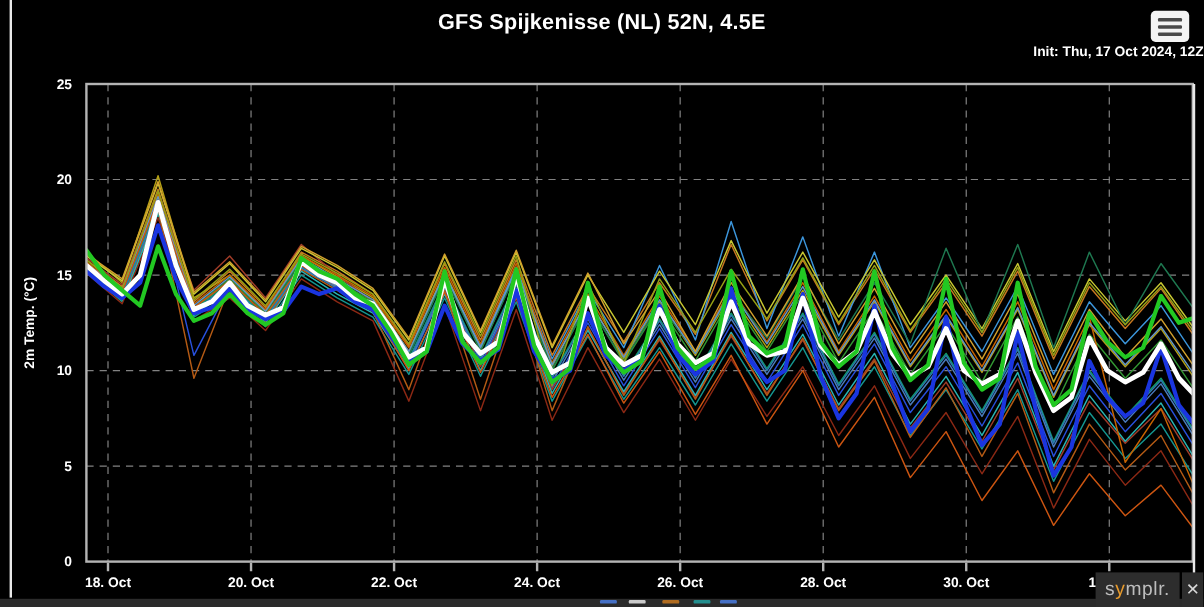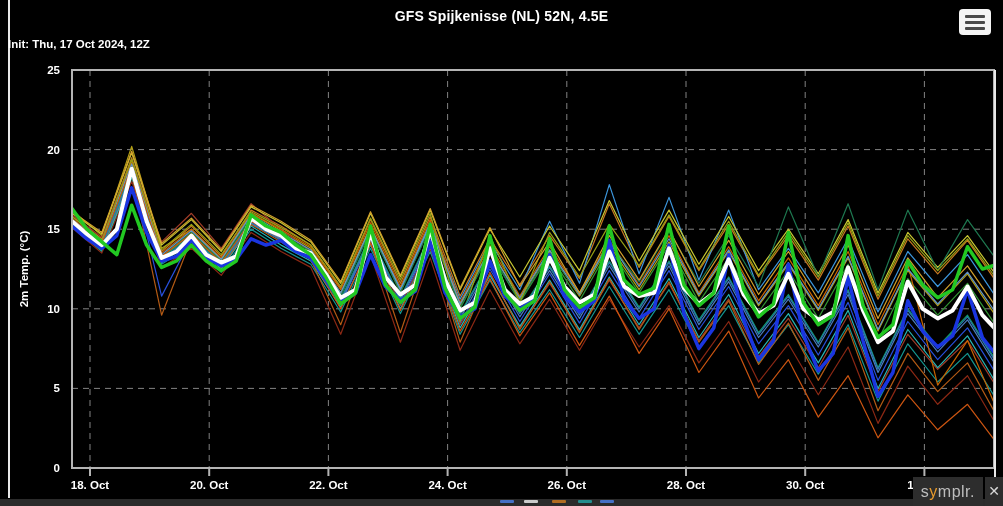--- a/index.html
+++ b/index.html
@@ -1,22 +1,22 @@
 <!DOCTYPE html>
 <html><head>
 <meta charset="utf-8">
 <style>
   html,body{margin:0;padding:0;background:#000;}
   .stage{position:relative;width:1003px;height:506px;background:#000;overflow:hidden;
          font-family:"Liberation Sans","DejaVu Sans",sans-serif;}
   .win-border-left{position:absolute;left:8px;top:0;width:2px;height:498px;background:#e8e8e8;}
   .win-border-right{position:absolute;left:994px;top:70px;width:2px;height:428px;background:#e8e8e8;}
   .title{position:absolute;left:0;right:0;top:8px;text-align:center;color:#fff;
-         font-size:14px;font-weight:bold;letter-spacing:.2px;}
-  .subtitle{position:absolute;left:0;right:0;top:38px;text-align:left;color:#fff;
+         font-size:18px;font-weight:bold;letter-spacing:.2px;}
+  .subtitle{position:absolute;left:0;right:0;top:38px;text-align:right;color:#fff;
             font-size:11.5px;font-weight:bold;margin-left:8px;}
   .menu-btn{position:absolute;left:959px;top:9px;width:32px;height:26px;background:#f4f4f4;
             border:none;border-radius:4px;cursor:pointer;display:flex;flex-direction:column;
             justify-content:center;align-items:center;gap:3px;padding:0;}
   .menu-btn .bar{width:20px;height:3px;background:#4a4a4a;border-radius:1px;}
   #plot{position:absolute;left:0;top:0;}
   .footer-strip{position:absolute;left:0;bottom:0;width:1003px;height:7px;background:#2b2b2b;overflow:hidden;}
   .frag{position:absolute;top:1px;width:14px;height:3px;border-radius:1px;opacity:.85;}
   .watermark{position:absolute;right:20px;bottom:0;height:29px;background:#2d2d2d;color:#bdbdbd;
              font-size:16px;display:flex;align-items:center;padding:0 8px;letter-spacing:.5px;}

